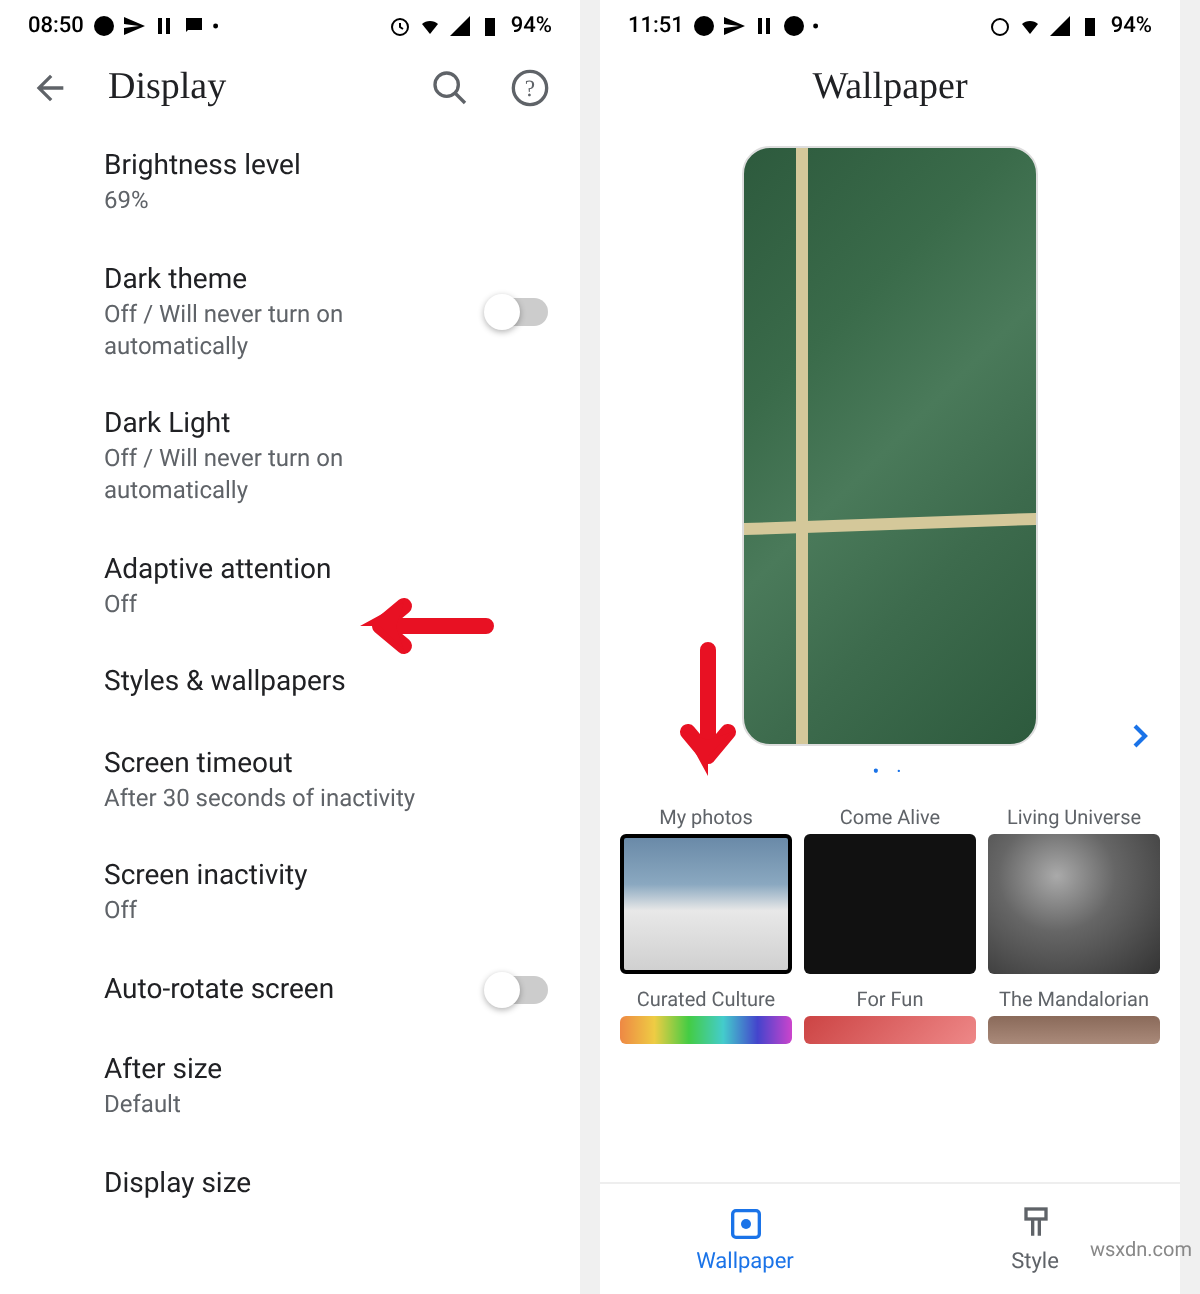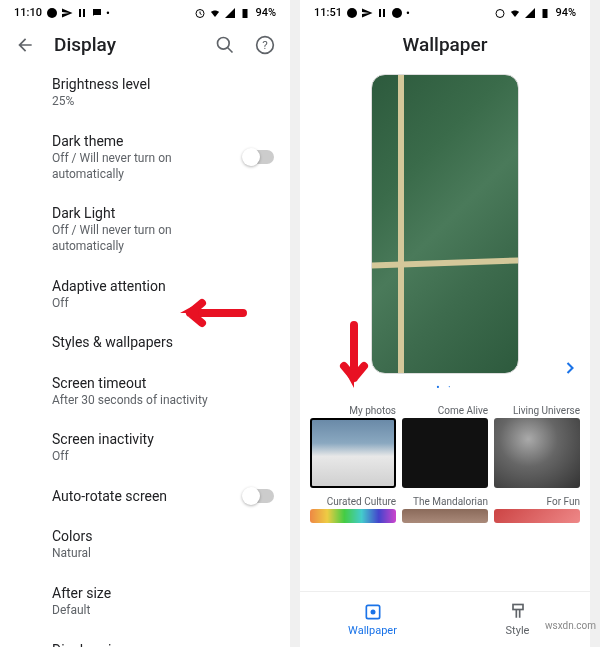--- a/index.html
+++ b/index.html
@@ -6,21 +6,21 @@
   body { font-family: Roboto, -apple-system, sans-serif; background: #f0f0f0; width: 600px; height: 647px; overflow: hidden; position: relative; }
   .container { display: flex; width: 600px; height: 647px; }
   .phone { width: 290px; height: 647px; background: #fff; position: relative; overflow: hidden; }
   .phone-left { margin-right: 10px; }
   
   .status-bar { display: flex; justify-content: space-between; align-items: center; padding: 6px 14px 2px; font-size: 11px; font-weight: 500; color: #000; }
   .status-left, .status-right { display: flex; align-items: center; gap: 4px; }
   .status-icons { display: flex; gap: 3px; align-items: center; }
   .status-icons svg, .status-icons span { width: 12px; height: 12px; }
   
-  .app-bar { display: flex; align-items: center; padding: 12px 14px 8px; gap: 18px; }
+  .app-bar { display: flex; padding: 12px 14px 8px; gap: 18px; font-family: Liberation Serif, serif; }
   .app-bar-title { font-size: 19px; font-weight: 500; color: #202124; flex: 1; }
   .app-bar-centered { justify-content: center; }
   .icon-btn { width: 22px; height: 22px; display: flex; align-items: center; justify-content: center; color: #5f6368; }
   
   .settings-list { padding: 0 0 0 52px; }
   .setting-item { padding: 11px 64px 11px 0; position: relative; }
   .setting-title { font-size: 14px; color: #202124; line-height: 1.3; }
   .setting-sub { font-size: 12px; color: #5f6368; margin-top: 1px; line-height: 1.3; }
   .toggle { position: absolute; right: 16px; top: 50%; transform: translateY(-50%); width: 30px; height: 14px; background: #ccc; border-radius: 8px; }
   .toggle::after { content: ''; position: absolute; width: 18px; height: 18px; background: #fff; border-radius: 50%; top: -2px; left: -2px; box-shadow: 0 1px 3px rgba(0,0,0,0.3); }
@@ -32,21 +32,21 @@
   .wallpaper-preview { display: flex; flex-direction: column; align-items: center; padding: 10px 0 8px; }
   .preview-frame { width: 148px; height: 300px; border-radius: 14px; border: 1px solid #ddd; overflow: hidden; background: linear-gradient(135deg, #2d5a3d 0%, #3a6b4a 30%, #4a7a5a 50%, #3d6b4d 70%, #2d5a3d 100%); position: relative; }
   .preview-frame::before { content:''; position:absolute; left:18%; top:0; width:6px; height:100%; background:#d4c89a; }
   .preview-frame::after { content:''; position:absolute; left:0; top:62%; width:100%; height:6px; background:#d4c89a; transform: skewY(-2deg);}
   .dots { margin-top: 8px; font-size: 10px; color: #1a73e8; letter-spacing: 3px; }
   .chevron-next { position: absolute; right: 10px; top: 358px; color: #1a73e8; }
   
   .categories { padding: 0 10px; }
   .cat-row { display: flex; gap: 6px; margin-bottom: 4px; }
   .cat-item { flex: 1; }
-  .cat-label { font-size: 10px; color: #5f6368; text-align: right; padding: 4px 0 2px; }
+  .cat-label { font-size: 10px; color: #5f6368; text-align: center; padding: 4px 0 2px; }
   .cat-thumb { width: 100%; height: 70px; border-radius: 3px; background: #888; }
   .thumb-photos { background: linear-gradient(to bottom, #6a8aa8 0%, #8aa8c0 35%, #e8e8e8 55%, #d0d0d0 100%); border: 2px solid #000; }
   .thumb-alive { background: #111; }
   .thumb-universe { background: radial-gradient(ellipse at 40% 30%, #aaa 0%, #666 40%, #333 100%); }
   .cat-row2 .cat-thumb { height: 14px; }
   .thumb-curated { background: linear-gradient(90deg, #e84 0%, #ec4 20%, #4c4 40%, #4cc 60%, #44c 80%, #c4c 100%); }
   .thumb-mando { background: linear-gradient(to bottom, #8a6a5a 0%, #aa8a7a 100%); }
   .thumb-fun { background: linear-gradient(135deg, #c44 0%, #e88 100%); }
   
   .bottom-tabs { position: absolute; bottom: 0; left: 0; right: 0; height: 56px; display: flex; border-top: 1px solid #eee; background: #fff; }
@@ -56,21 +56,21 @@
   .watermark { position: absolute; bottom: 16px; right: 4px; font-size: 10px; color: #888; z-index: 20; }
 </style>
 </head>
 <body>
 
 <div class="container">
 
   <div class="phone phone-left">
     <div class="status-bar">
       <div class="status-left">
-        <span>11:10</span>
+        <span>08:50</span>
         <span class="status-icons">
           <svg viewBox="0 0 24 24">
               <circle cx="12" cy="12" r="10" fill="#000"></circle>
             </svg>
           <svg viewBox="0 0 24 24">
               <path d="M2 21l21-9L2 3v7l15 2-15 2z" fill="#000"></path>
             </svg>
           <svg viewBox="0 0 24 24">
               <path d="M6 4h4v16H6zM14 4h4v16h-4z" fill="#000"></path>
             </svg>
@@ -117,21 +117,21 @@
         <svg width="20" height="20" viewBox="0 0 24 24">
             <circle cx="12" cy="12" r="10" fill="none" stroke="#5f6368" stroke-width="2"></circle>
             <text x="12" y="17" text-anchor="middle" font-size="14" fill="#5f6368">?</text>
           </svg>
       </span>
     </div>
 
     <div class="settings-list">
       <div class="setting-item">
         <div class="setting-title">Brightness level</div>
-        <div class="setting-sub">25%</div>
+        <div class="setting-sub">69%</div>
       </div>
       <div class="setting-item">
         <div class="setting-title">Dark theme</div>
         <div class="setting-sub" style="max-width:150px">Off / Will never turn on automatically</div>
         <div class="toggle"></div>
       </div>
       <div class="setting-item">
         <div class="setting-title">Dark Light</div>
         <div class="setting-sub">Off / Will never turn on automatically</div>
       </div>
@@ -146,24 +146,20 @@
         <div class="setting-title">Screen timeout</div>
         <div class="setting-sub">After 30 seconds of inactivity</div>
       </div>
       <div class="setting-item">
         <div class="setting-title">Screen inactivity</div>
         <div class="setting-sub">Off</div>
       </div>
       <div class="setting-item">
         <div class="setting-title">Auto-rotate screen</div>
         <div class="toggle"></div>
-      </div>
-      <div class="setting-item">
-        <div class="setting-title">Colors</div>
-        <div class="setting-sub">Natural</div>
       </div>
       <div class="setting-item">
         <div class="setting-title">After size</div>
         <div class="setting-sub">Default</div>
       </div>
       <div class="setting-item">
         <div class="setting-title"><span>Display size</span></div>
       </div>
     </div>
   </div>
@@ -235,26 +231,26 @@
           <div class="cat-label">Living Universe</div>
           <div class="cat-thumb thumb-universe"></div>
         </div>
       </div>
       <div class="cat-row cat-row2">
         <div class="cat-item">
           <div class="cat-label">Curated Culture</div>
           <div class="cat-thumb thumb-curated"></div>
         </div>
         <div class="cat-item">
+          <div class="cat-label">For Fun</div>
+          <div class="cat-thumb thumb-fun"></div>
+        </div>
+        <div class="cat-item">
           <div class="cat-label">The Mandalorian</div>
           <div class="cat-thumb thumb-mando"></div>
-        </div>
-        <div class="cat-item">
-          <div class="cat-label">For Fun</div>
-          <div class="cat-thumb thumb-fun"></div>
         </div>
       </div>
     </div>
 
     <div class="bottom-tabs">
       <div class="tab active">
         <svg width="20" height="20" viewBox="0 0 24 24">
             <rect x="4" y="4" width="16" height="16" rx="2" fill="none" stroke="#1a73e8" stroke-width="2"></rect>
             <circle cx="12" cy="12" r="3" fill="#1a73e8"></circle>
           </svg>

